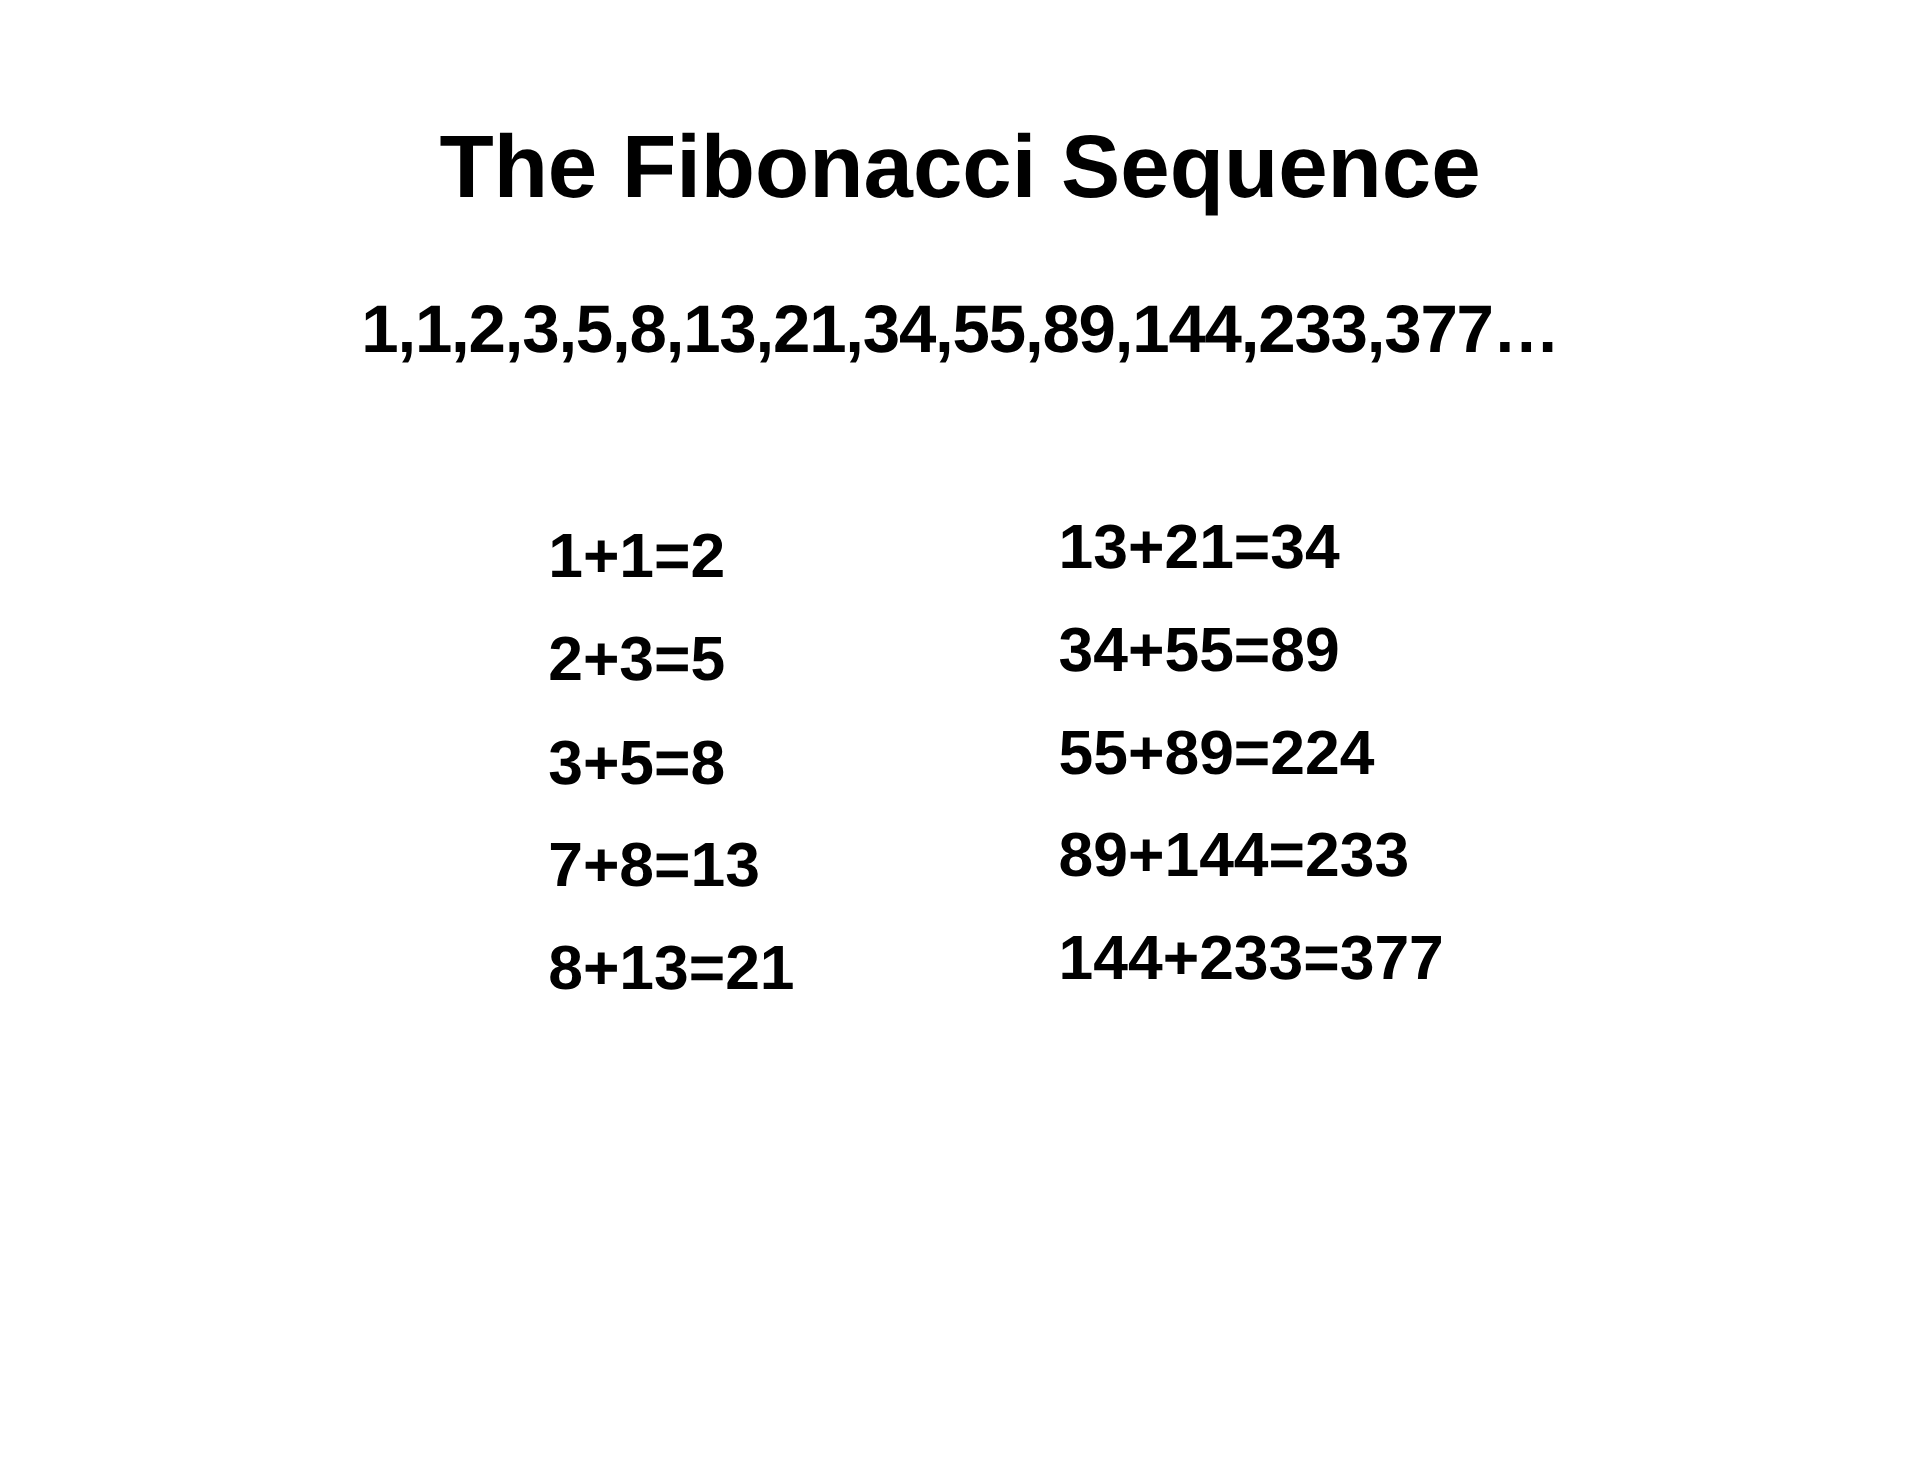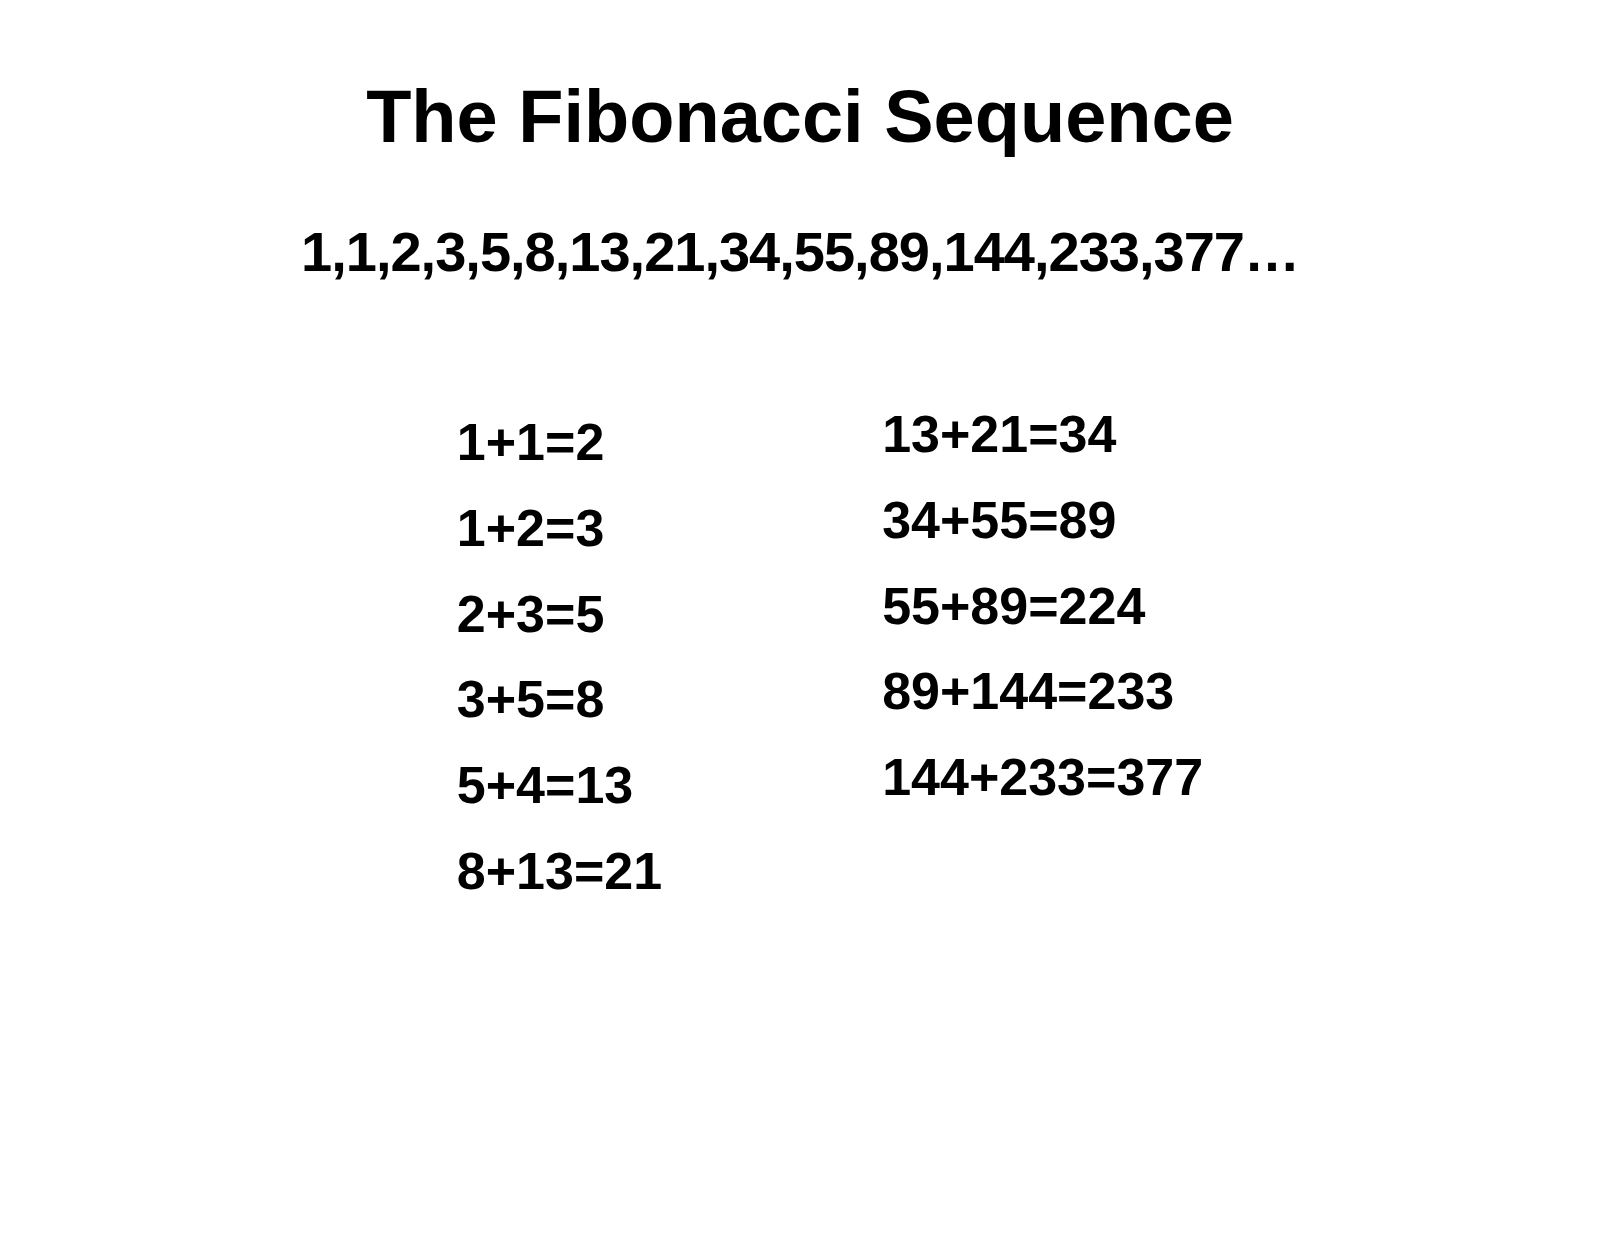--- a/index.html
+++ b/index.html
@@ -11,21 +11,21 @@
       width: 1600px;
       height: 1236px;
       background: #ffffff;
       font-family: Arial, Helvetica, sans-serif;
       color: #000000;
       position: relative;
     }
     .slide {
       width: 100%;
       height: 100%;
-      padding-top: 74px;
+      padding-top: 96px;
     }
     .title {
       text-align: center;
       font-size: 74px;
       font-weight: bold;
       margin-bottom: 60px;
     }
     .sequence {
       text-align: center;
       font-size: 56px;
@@ -55,24 +55,23 @@
   </style>
 </head>
 <body>
 
 <div class="slide">
   <h1 class="title">The Fibonacci Sequence</h1>
   <div class="sequence">1,1,2,3,5,8,13,21,34,55,89,144,233,377…</div>
   <div class="columns">
     <div class="col col-left">
       <div class="eq">1+1=2</div>
-      <div class="eq">1+2=3</div>
       <div class="eq">2+3=5</div>
       <div class="eq">3+5=8</div>
-      <div class="eq">5+4=13</div>
+      <div class="eq">7+8=13</div>
       <div class="eq">8+13=21</div>
     </div>
     <div class="col col-right">
       <div class="eq">13+21=34</div>
       <div class="eq">34+55=89</div>
       <div class="eq">55+89=224</div>
       <div class="eq">89+144=233</div>
       <div class="eq">144+233=377</div>
     </div>
   </div>

